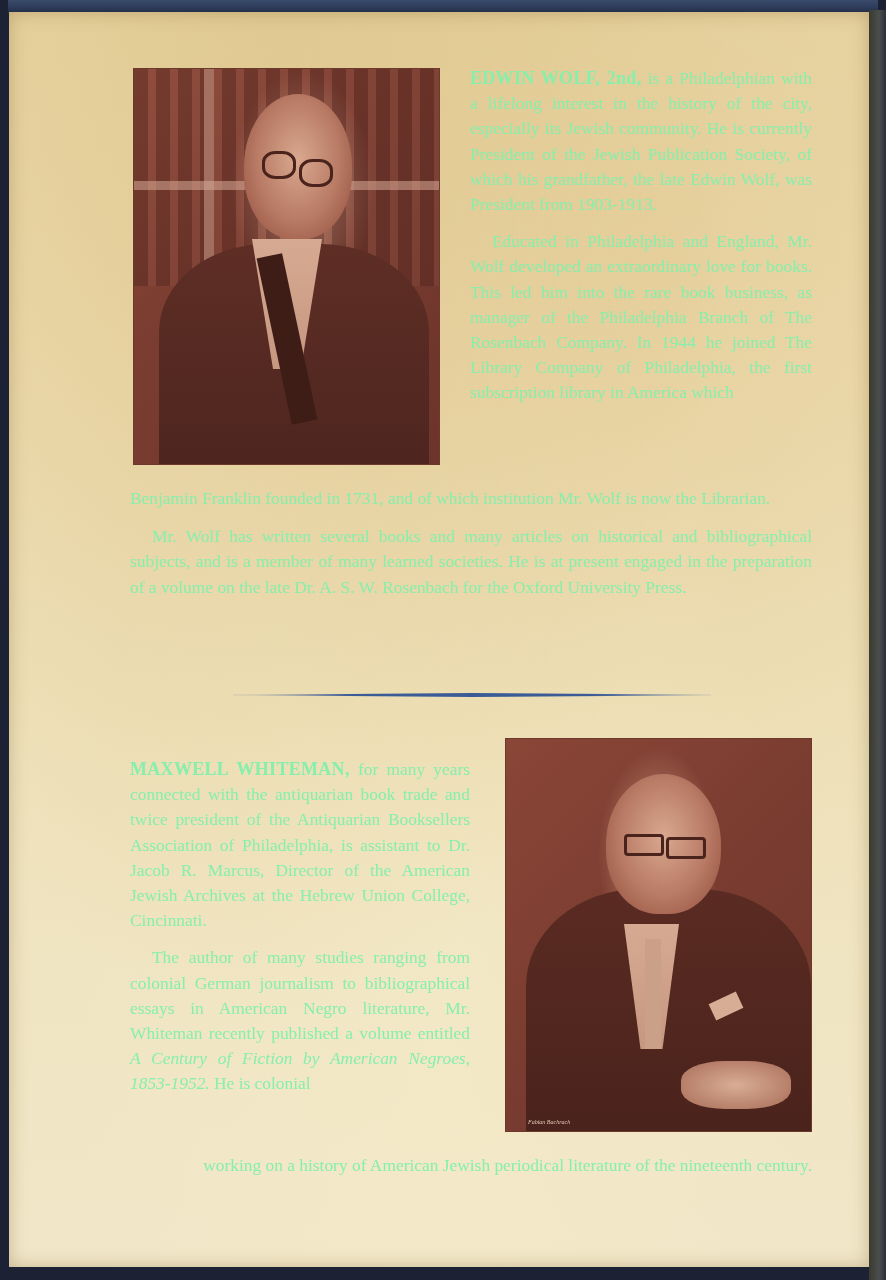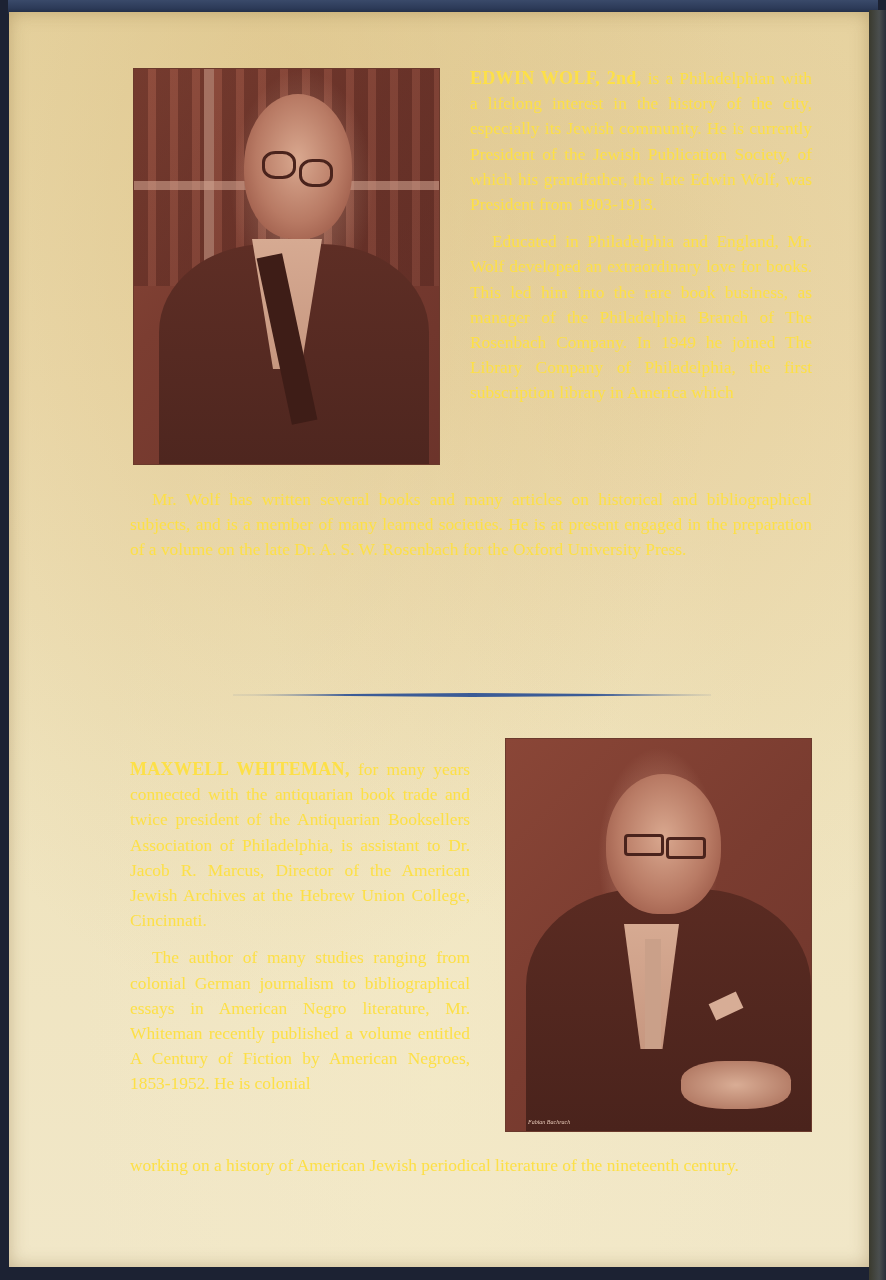--- a/index.html
+++ b/index.html
@@ -19,21 +19,21 @@
     box-shadow: inset 0 0 18px rgba(120,90,40,0.35);
   }
   .spine-top {
     position: absolute; left: 8px; top: 0; width: 870px; height: 14px;
     background: linear-gradient(180deg, #3a4a6a 0%, #2c3a58 60%, #1f2a40 100%);
   }
   .right-edge {
     position: absolute; right: 0; top: 10px; width: 17px; height: 1270px;
     background: linear-gradient(90deg, #3a3a2e 0%, #4a4e4e 60%, #2a2f3a 100%);
   }
-  .text { color: #fde047; font-size: 17.4px; line-height: 25.2px; text-align: justify; }
+  .text { color: #86efac; font-size: 17.4px; line-height: 25.2px; text-align: justify; }
   .name { font-weight: bold; letter-spacing: 0.3px; font-size: 18px; }
   .photo {
     position: absolute;
     background:
       radial-gradient(ellipse at 55% 30%, rgba(225,180,155,0.75), transparent 30%),
       radial-gradient(ellipse at 55% 60%, rgba(210,160,140,0.4), transparent 25%),
       linear-gradient(135deg, #8e4a3a 0%, #7b3d31 40%, #6c342b 100%);
     border: 1px solid #6b3a2c;
   }
   .photo .person-head {
@@ -54,21 +54,21 @@
     position: absolute; border: 3px solid #4a231c; border-radius: 40%;
   }
   .divider {
     position: absolute; left: 233px; top: 693px; width: 478px; height: 4px;
     background: linear-gradient(90deg, rgba(59,91,150,0.3) 0%, #3b5b96 25%, #3b5b96 75%, rgba(59,91,150,0.3) 100%);
     clip-path: polygon(0 45%, 50% 0, 100% 45%, 100% 55%, 50% 100%, 0 55%);
   }
   .block { position: absolute; }
   .indent { text-indent: 22px; }
   p { margin: 0; }
-  .ital { }
+  .ital { font-style: italic; }
   .credit { position: absolute; font-size: 6px; color: #e7c9b8; font-style: italic; }
 </style>
 </head>
 <body>
 
 <div class="spine-top"></div>
 <div class="right-edge"></div>
 
 <div class="jacket"></div>
 
@@ -82,39 +82,40 @@
   <div class="tie" style="left:140px; top:185px; width:26px; height:170px; transform:rotate(-12deg);"></div>
   <div class="person-head" style="left:110px; top:25px; width:108px; height:145px;"></div>
   <div class="glasses" style="left:128px; top:82px; width:28px; height:22px;"></div>
   <div class="glasses" style="left:165px; top:90px; width:28px; height:22px;"></div>
 </div>
 
 <div class="block text" style="left:470px; top:66px; width:342px;">
   <p>
     <span class="name">EDWIN WOLF, 2nd,</span><span> is a Philadelphian with a lifelong interest in the history of the city, especially its Jewish community. He is currently President of the Jewish Publication Society, of which his grandfather, the late Edwin Wolf, was President from 1903-1913.</span>
   </p>
-  <p class="indent" style="margin-top:12px;">Educated in Philadelphia and England, Mr. Wolf developed an extraordinary love for books. This led him into the rare book business, as manager of the Philadelphia Branch of The Rosenbach Company. In 1949 he joined The Library Company of Philadelphia, the first subscription library in America which</p>
+  <p class="indent" style="margin-top:12px;">Educated in Philadelphia and England, Mr. Wolf developed an extraordinary love for books. This led him into the rare book business, as manager of the Philadelphia Branch of The Rosenbach Company. In 1944 he joined The Library Company of Philadelphia, the first subscription library in America which</p>
 </div>
 
 <div class="block text" style="left:130px; top:486px; width:682px;">
-  <p class="indent" style="margin-top:1px;">Mr. Wolf has written several books and many articles on historical and bibliographical subjects, and is a member of many learned societies. He is at present engaged in the preparation of a volume on the late Dr. A. S. W. Rosenbach for the Oxford University Press.</p>
+  <p>Benjamin Franklin founded in 1731, and of which institution Mr. Wolf is now the Librarian.</p>
+  <p class="indent" style="margin-top:13px;">Mr. Wolf has written several books and many articles on historical and bibliographical subjects, and is a member of many learned societies. He is at present engaged in the preparation of a volume on the late Dr. A. S. W. Rosenbach for the Oxford University Press.</p>
 </div>
 
 <div class="divider"></div>
 
 <div class="block text" style="left:130px; top:738px; width:340px;margin-top:19px;">
   <p>
     <span class="name">MAXWELL WHITEMAN,</span><span> for many years connected with the antiquarian book trade and twice president of the Antiquarian Booksellers Association of Philadelphia, is assistant to Dr. Jacob R. Marcus, Director of the American Jewish Archives at the Hebrew Union College, Cincinnati.</span>
   </p>
   <p class="indent" style="margin-top:12px;">
     <span>The author of many studies ranging from colonial German journalism to bibliographical essays in American Negro literature, Mr. Whiteman recently published a volume entitled </span><span class="ital">A Century of Fiction by American Negroes, 1853-1952.</span><span> He is colonial</span>
   </p>
 </div>
 
-<div class="block text" style="left:130px; top:1153px; width:682px; text-align:left;">
+<div class="block text" style="left:130px; top:1153px; width:682px; text-align:right;">
   <p>working on a history of American Jewish periodical literature of the nineteenth century.</p>
 </div>
 
 <div class="photo" style="left:505px; top:738px; width:305px; height:392px;
      background:
        radial-gradient(ellipse at 50% 30%, rgba(225,175,150,0.7), transparent 28%),
        linear-gradient(135deg, #8a4637 0%, #7a3c30 50%, #6e352b 100%);" title="Portrait photograph of Maxwell Whiteman, wearing glasses and dark suit, hands clasped">
   <div class="person-body" style="left:20px; top:150px; width:285px; height:242px; background:linear-gradient(180deg,#5a2b22,#4a231c);"></div>
   <div class="shirt" style="left:118px; top:185px; width:55px; height:125px; clip-path:polygon(0 0,100% 0,70% 100%,30% 100%);"></div>
   <div class="tie" style="left:139px; top:200px; width:16px; height:110px; background:#caa089;"></div>

